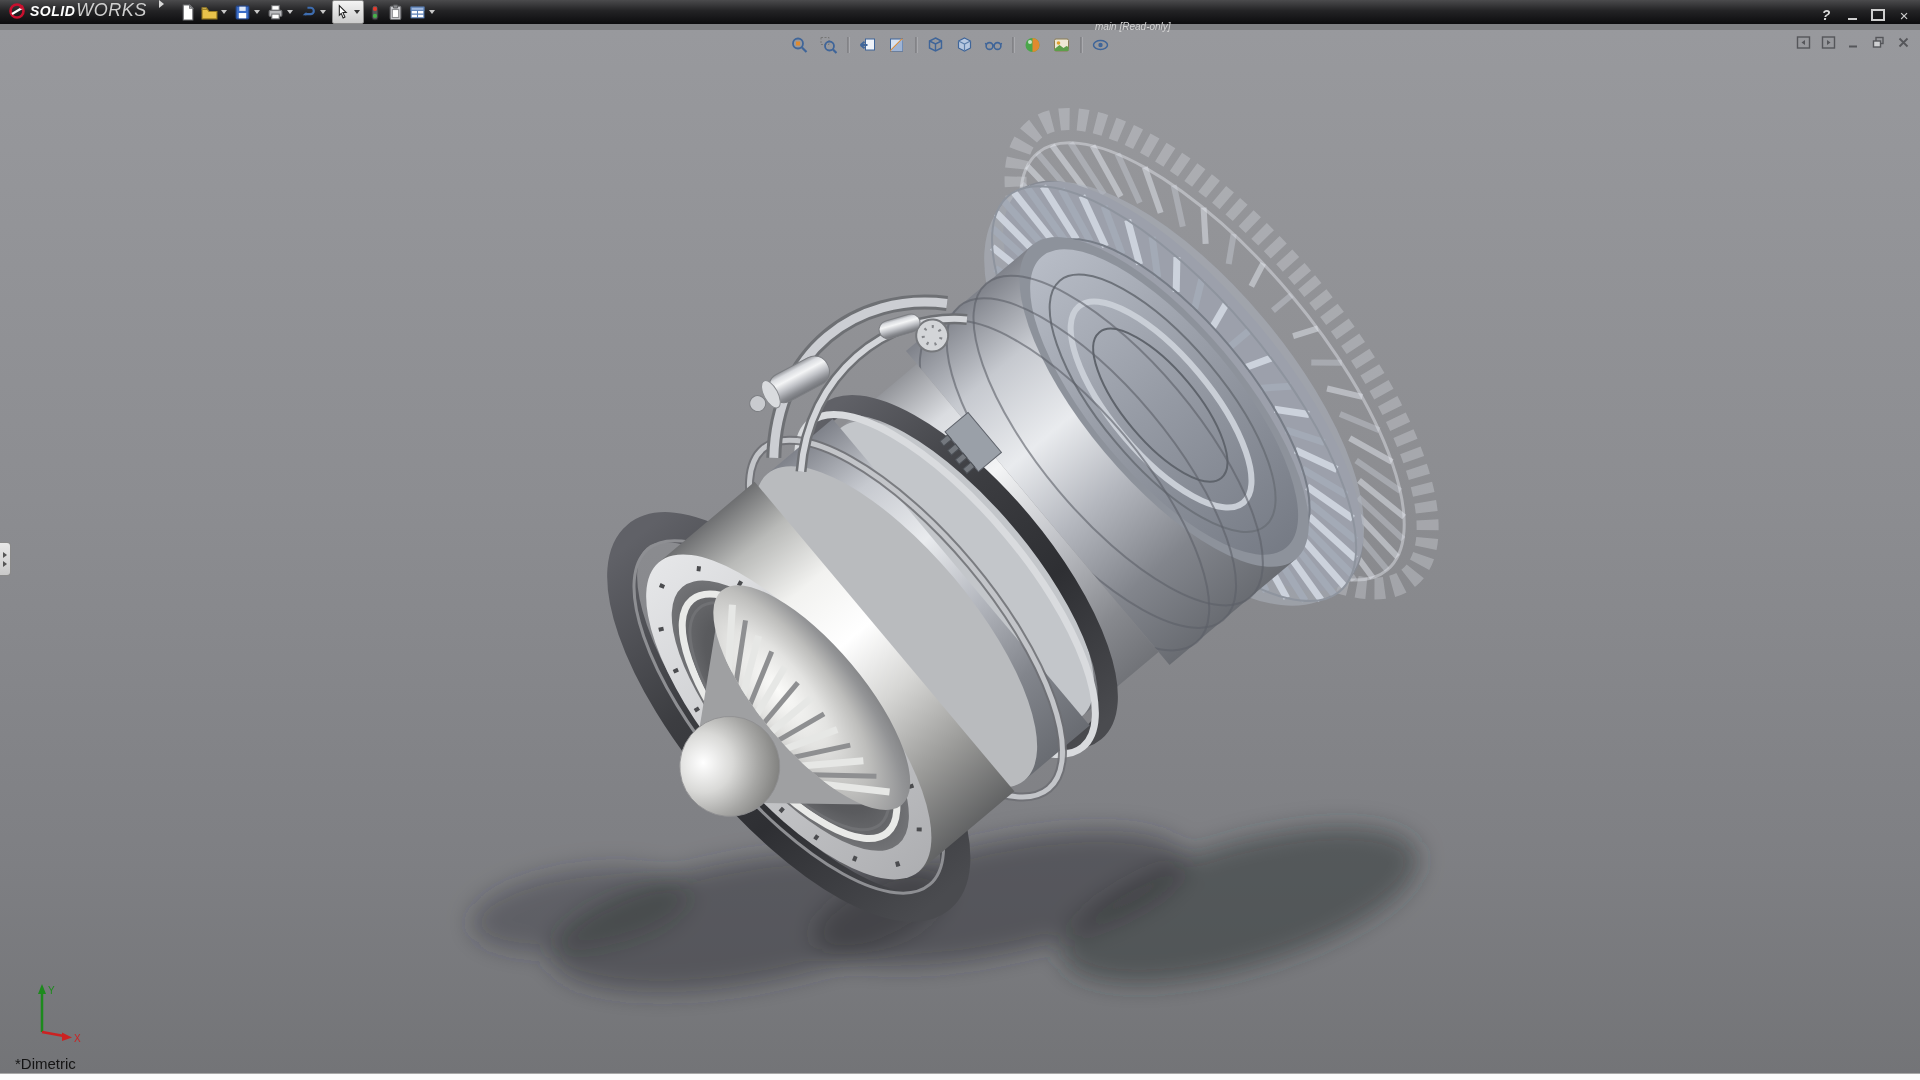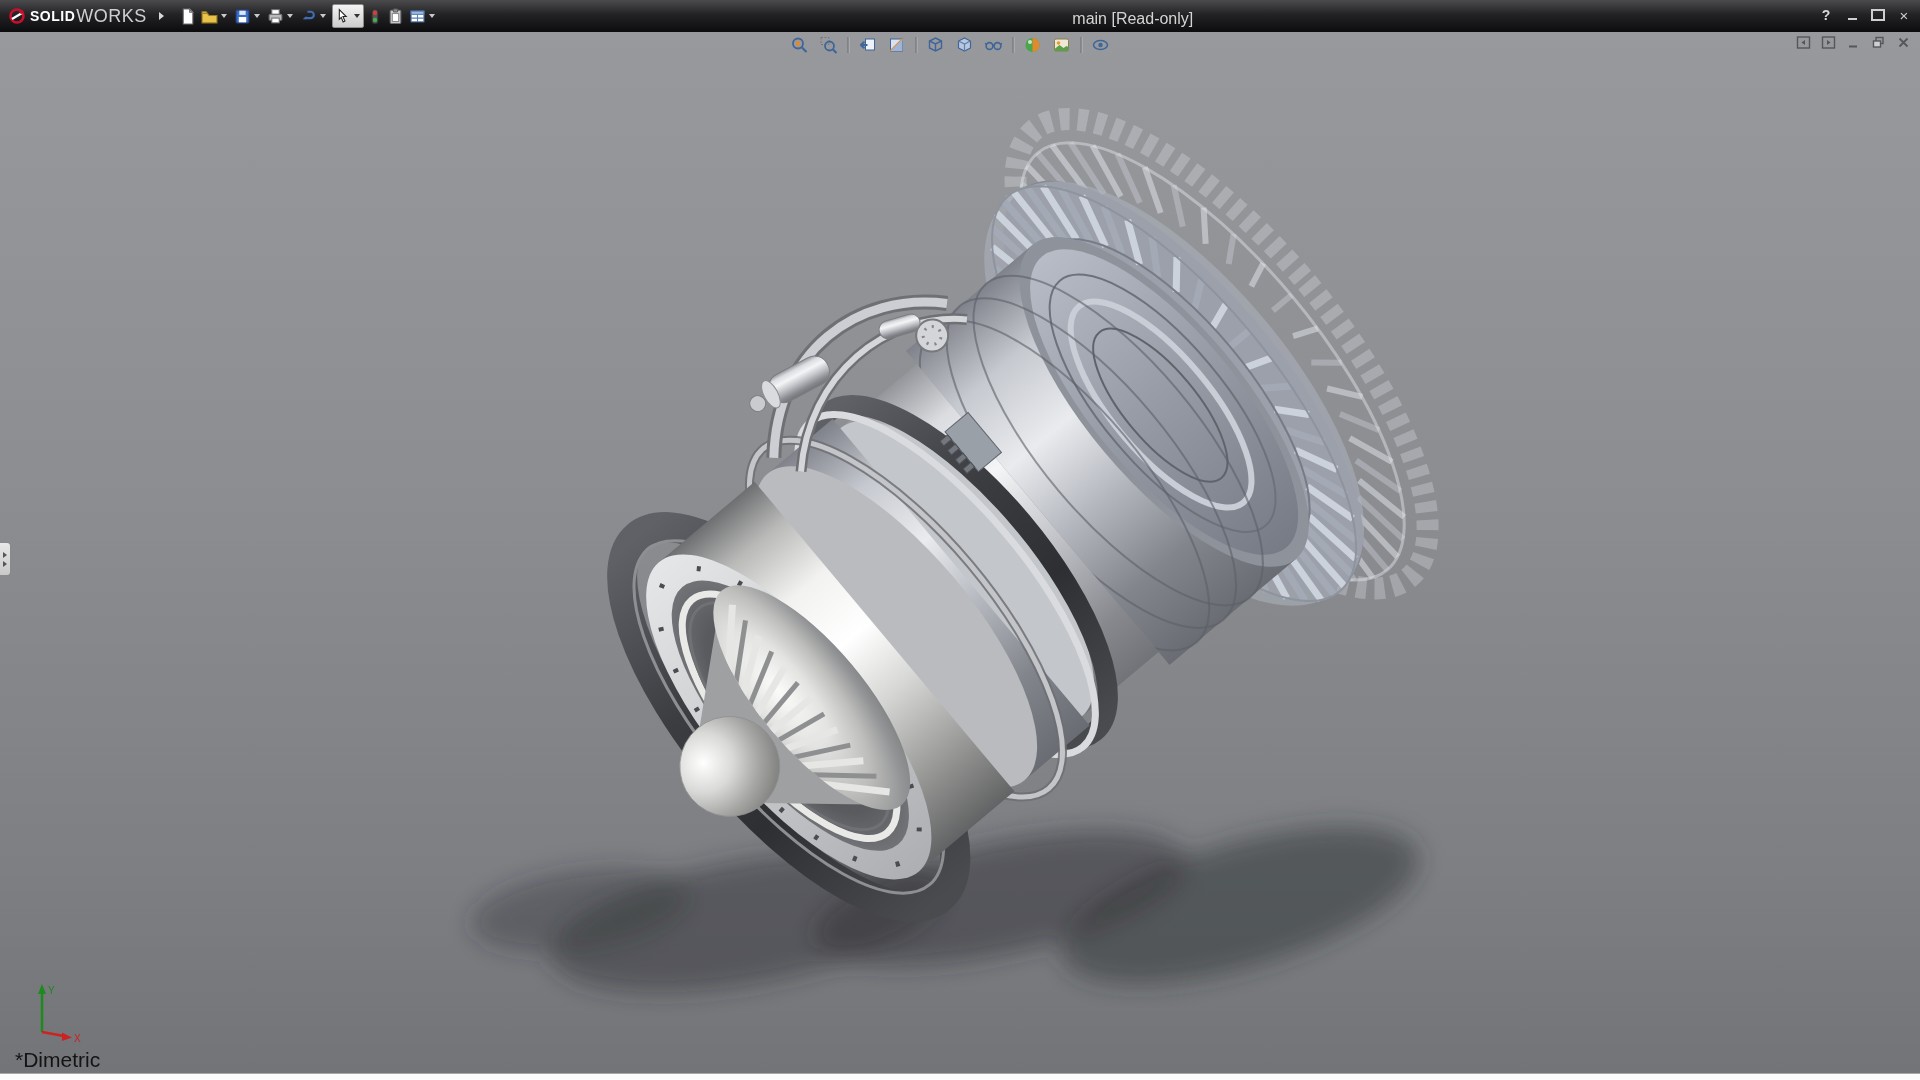--- a/index.html
+++ b/index.html
@@ -1,36 +1,36 @@
 <!DOCTYPE html>
 <html><head>
 <meta charset="utf-8">
 <style>
   html,body{margin:0;padding:0;}
   body{width:1920px;height:1080px;overflow:hidden;position:relative;
        font-family:"Liberation Sans",sans-serif;background:#808184;}
 
   
-  .titlebar{position:absolute;top:0;left:0;width:1920px;height:32px;z-index:20;
+  .titlebar{position:absolute;top:0;left:0;width:1920px;height:24px;z-index:20;
     background:linear-gradient(#4b4b4d,#232325 45%,#0c0c0e);
-    display:flex;align-items:center;color:#d6d6d6;}
+    display:flex;align-items:flex-start;color:#d6d6d6;font-style:italic;}
   .logo{display:flex;align-items:center;gap:4px;padding:0 10px 0 8px;}
   .brand-bold{font-weight:bold;font-size:14px;color:#fff;letter-spacing:.5px;}
   .brand-light{font-weight:normal;font-size:18px;color:#cfcfcf;letter-spacing:.5px;margin-left:-3px;}
   .flyout-arrow{width:0;height:0;border-left:5px solid #d8d8d8;border-top:4px solid transparent;
     border-bottom:4px solid transparent;margin:0 14px 0 2px;cursor:pointer;}
   .tb{display:flex;align-items:center;gap:3px;}
   .tbtn{display:flex;align-items:center;height:24px;padding:0 1px;border-radius:2px;cursor:pointer;}
   .tbtn svg{display:block;}
   .dd{width:0;height:0;border-top:4px solid #c9c9c9;border-left:3.5px solid transparent;
       border-right:3.5px solid transparent;margin:0 2px 0 3px;}
   .tool-active{border:1px solid #8d8d8d;background:linear-gradient(#f4f4f4,#cccccc);height:22px;}
   .tool-active .dd{border-top-color:#333;}
-  .doc-title{position:absolute;left:59%;top:4px;height:30px;line-height:30px;
-    transform:translateX(-50%);font-size:16px;color:#d4d4d4;white-space:nowrap;}
+  .doc-title{position:absolute;left:59%;top:12px;height:30px;line-height:30px;
+    transform:translateX(-50%);font-size:10px;color:#d4d4d4;white-space:nowrap;}
   .win-controls{position:absolute;right:6px;top:0;height:30px;display:flex;align-items:center;gap:6px;}
   .wbtn{width:20px;height:20px;display:flex;align-items:center;justify-content:center;
     color:#cfcfcf;cursor:pointer;font-size:13px;}
   .glyph-min{width:9px;height:2px;background:#cfcfcf;margin-top:8px;}
   .glyph-max{width:10px;height:8px;border:2px solid #cfcfcf;}
   .glyph-close{font-size:15px;line-height:1;color:#cfcfcf;}
   .help-q{font-weight:bold;font-size:14px;color:#dadada;}
 
   
   .viewport{position:absolute;top:30px;left:0;width:1920px;height:1044px;overflow:hidden;}
@@ -47,21 +47,21 @@
   .doc-ctl{position:absolute;top:3px;right:8px;display:flex;align-items:center;gap:7px;z-index:5;}
   .dbtn{width:18px;height:18px;display:flex;align-items:center;justify-content:center;cursor:pointer;}
 
   
   .flyout-tab{position:absolute;left:0;top:512px;width:10px;height:32px;z-index:5;
     background:linear-gradient(#e8e8e8,#c9c9c9);border:1px solid #8a8a8a;border-left:none;
     border-radius:0 4px 4px 0;display:flex;flex-direction:column;align-items:center;
     justify-content:center;gap:3px;cursor:pointer;}
   .tri-r{width:0;height:0;border-left:4px solid #555;border-top:3px solid transparent;border-bottom:3px solid transparent;}
 
-  .orientation{position:absolute;left:15px;bottom:2px;font-size:21px;color:#141414;z-index:5;}
+  .orientation{position:absolute;left:15px;bottom:2px;font-size:15px;color:#141414;z-index:5;}
 
   .statusbar{position:absolute;left:0;bottom:0;width:1920px;height:6px;
     background:#fcfcfc;border-top:1px solid #a8a8a8;z-index:20;}
 </style>
 </head>
 <body>
 
 <div class="titlebar">
   <div class="logo">
     <svg width="18" height="18" viewBox="0 0 18 18">

